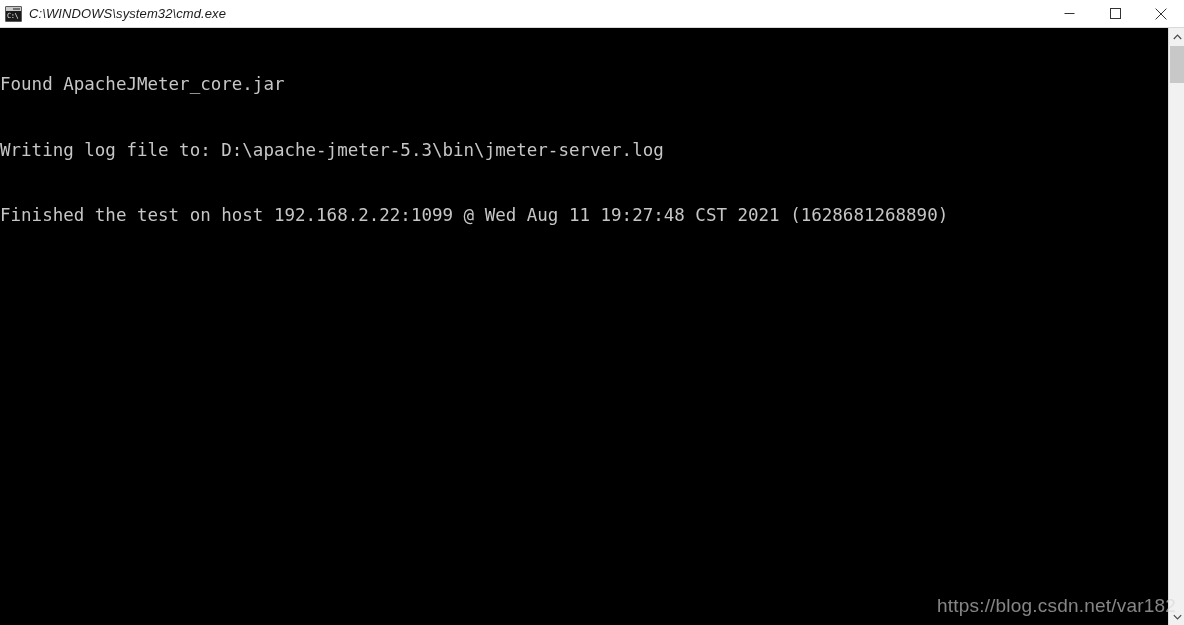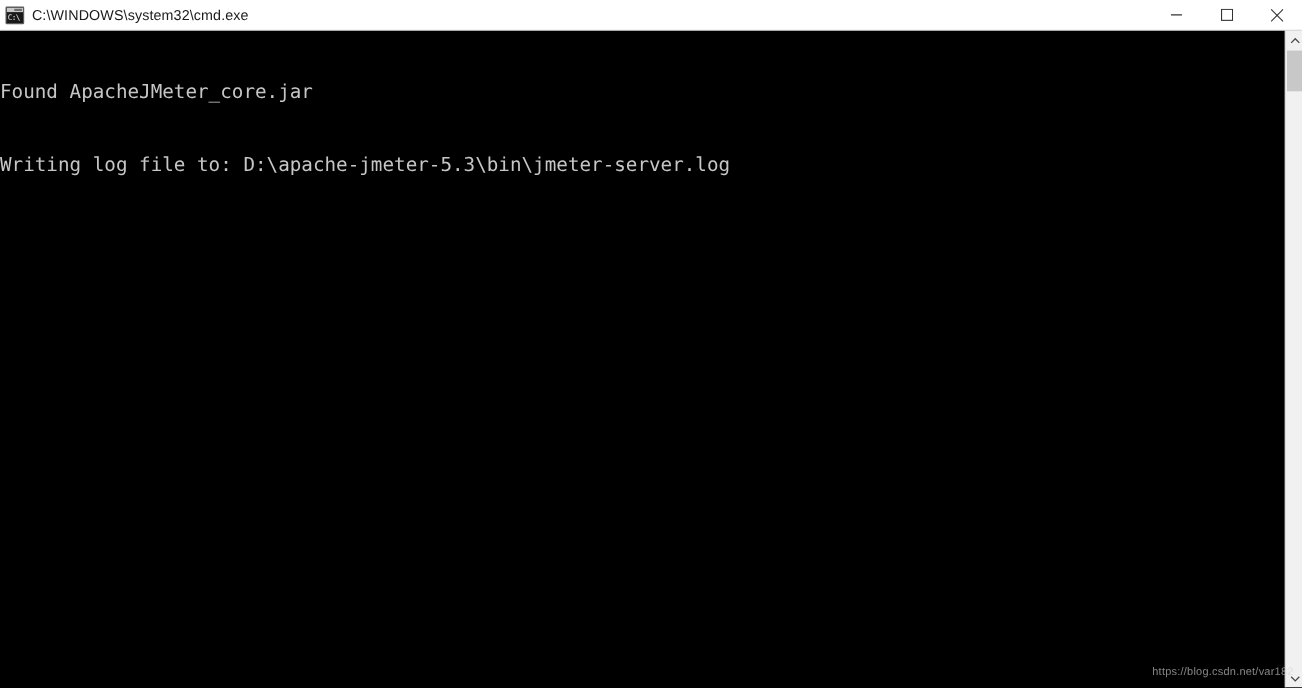--- a/index.html
+++ b/index.html
@@ -76,20 +76,21 @@
     letter-spacing: -0.5px;
     white-space: nowrap;
     overflow: hidden;
   }
   #title-text {
     font-family: "Liberation Sans", sans-serif;
     font-size: 13px;
     color: #1b1b1b;
     white-space: nowrap;
     letter-spacing: 0.1px;
+    font-style: italic;
   }
 
   
   #winbtns {
     position: absolute;
     top: 0;
     right: 0;
     height: 27px;
     display: flex;
     align-items: stretch;
@@ -170,21 +171,21 @@
     height: 37px;
     background: #c8c8c8;
   }
 
   
   #watermark {
     position: absolute;
     right: 8px;
     bottom: 8px;
     font-family: "Liberation Sans", sans-serif;
-    font-size: 10px;
+    font-size: 19px;
     color: rgba(215, 215, 215, 0.62);
     white-space: nowrap;
     letter-spacing: 0.2px;
     pointer-events: none;
   }
 </style>
 </head>
 <body>
 
 <div id="window">
@@ -213,20 +214,21 @@
           <line x1="11.4" y1="0.6" x2="0.6" y2="11.4" stroke="#333333" stroke-width="1"></line>
         </svg>
       </div>
     </div>
   </div>
 
   <div id="console">
     <div id="console-text">
       <span class="cline">Found ApacheJMeter_core.jar</span>
       <span class="cline">Writing log file to: D:\apache-jmeter-5.3\bin\jmeter-server.log</span>
+      <span class="cline">Finished the test on host 192.168.2.22:1099 @ Wed Aug 11 19:27:48 CST 2021 (1628681268890)</span>
     </div>
   </div>
 
   <div id="scroll-divider"></div>
 
   <div id="scrollbar">
     <div class="sb-arrow" id="sb-arrow-up">
       <svg width="9" height="6" viewBox="0 0 9 6" aria-hidden="true">
         <polyline points="0.8,5 4.5,1.2 8.2,5" fill="none" stroke="#4a4a4a" stroke-width="1.2"></polyline>
       </svg>

